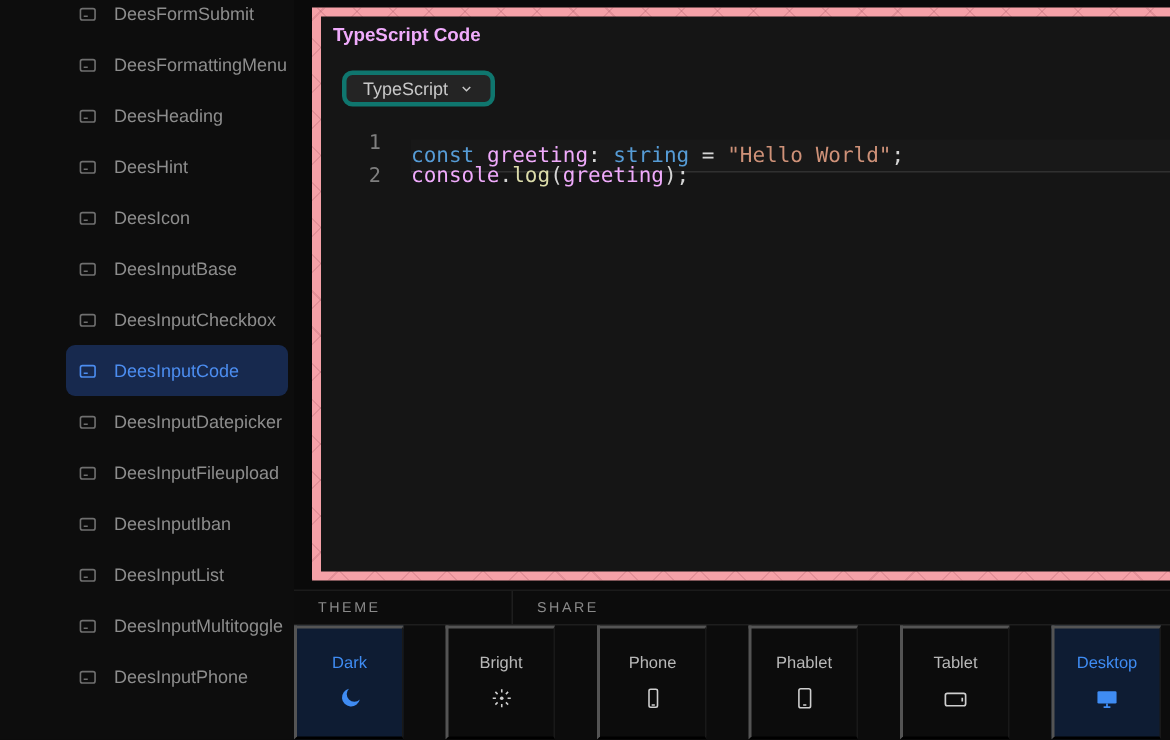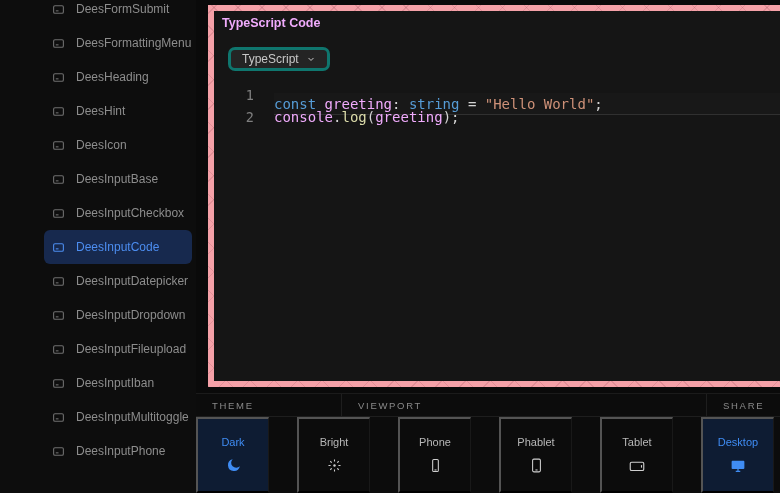--- a/index.html
+++ b/index.html
@@ -171,39 +171,39 @@
           </span>
           <span class="side-label">DeesInputDatepicker</span>
         </div>
         <div class="side-item">
           <span class="side-icon">
             <svg width="13" height="13" viewBox="0 0 24 24" fill="none" stroke="currentColor" stroke-width="2">
               <rect x="3" y="5" width="18" height="14" rx="2.5"></rect>
               <path d="M7 14.5h5"></path>
             </svg>
           </span>
-          <span class="side-label">DeesInputDropdown</span>
-        </div>
-        <div class="side-item">
-          <span class="side-icon">
-            <svg width="13" height="13" viewBox="0 0 24 24" fill="none" stroke="currentColor" stroke-width="2">
-              <rect x="3" y="5" width="18" height="14" rx="2.5"></rect>
-              <path d="M7 14.5h5"></path>
-            </svg>
-          </span>
           <span class="side-label">DeesInputFileupload</span>
         </div>
         <div class="side-item">
           <span class="side-icon">
             <svg width="13" height="13" viewBox="0 0 24 24" fill="none" stroke="currentColor" stroke-width="2">
               <rect x="3" y="5" width="18" height="14" rx="2.5"></rect>
               <path d="M7 14.5h5"></path>
             </svg>
           </span>
           <span class="side-label">DeesInputIban</span>
+        </div>
+        <div class="side-item">
+          <span class="side-icon">
+            <svg width="13" height="13" viewBox="0 0 24 24" fill="none" stroke="currentColor" stroke-width="2">
+              <rect x="3" y="5" width="18" height="14" rx="2.5"></rect>
+              <path d="M7 14.5h5"></path>
+            </svg>
+          </span>
+          <span class="side-label">DeesInputList</span>
         </div>
         <div class="side-item">
           <span class="side-icon">
             <svg width="13" height="13" viewBox="0 0 24 24" fill="none" stroke="currentColor" stroke-width="2">
               <rect x="3" y="5" width="18" height="14" rx="2.5"></rect>
               <path d="M7 14.5h5"></path>
             </svg>
           </span>
           <span class="side-label">DeesInputMultitoggle</span>
         </div>
@@ -281,21 +281,20 @@
             </div>
           </div>
 
         </section>
       </div>
     </div>
 
     <div class="bottom-bar">
       <div class="bb-headers" id="bb-headers">
           <div class="bb-sec sec-0">THEME</div>
-          <div class="bb-sec sec-1">VIEWPORT</div>
           <div class="bb-sec sec-2">SHARE</div>
         </div>
       <div class="bb-buttons" id="bb-buttons">
           <button class="bb-button selected">
             <span class="bb-label">Dark</span>
             <span class="bb-icon">
               <svg width="17" height="17" viewBox="0 0 24 24">
                 <path d="M21 13.2A8.5 8.5 0 1 1 10.8 3 7 7 0 0 0 21 13.2z" fill="currentColor"></path>
               </svg>
             </span>

